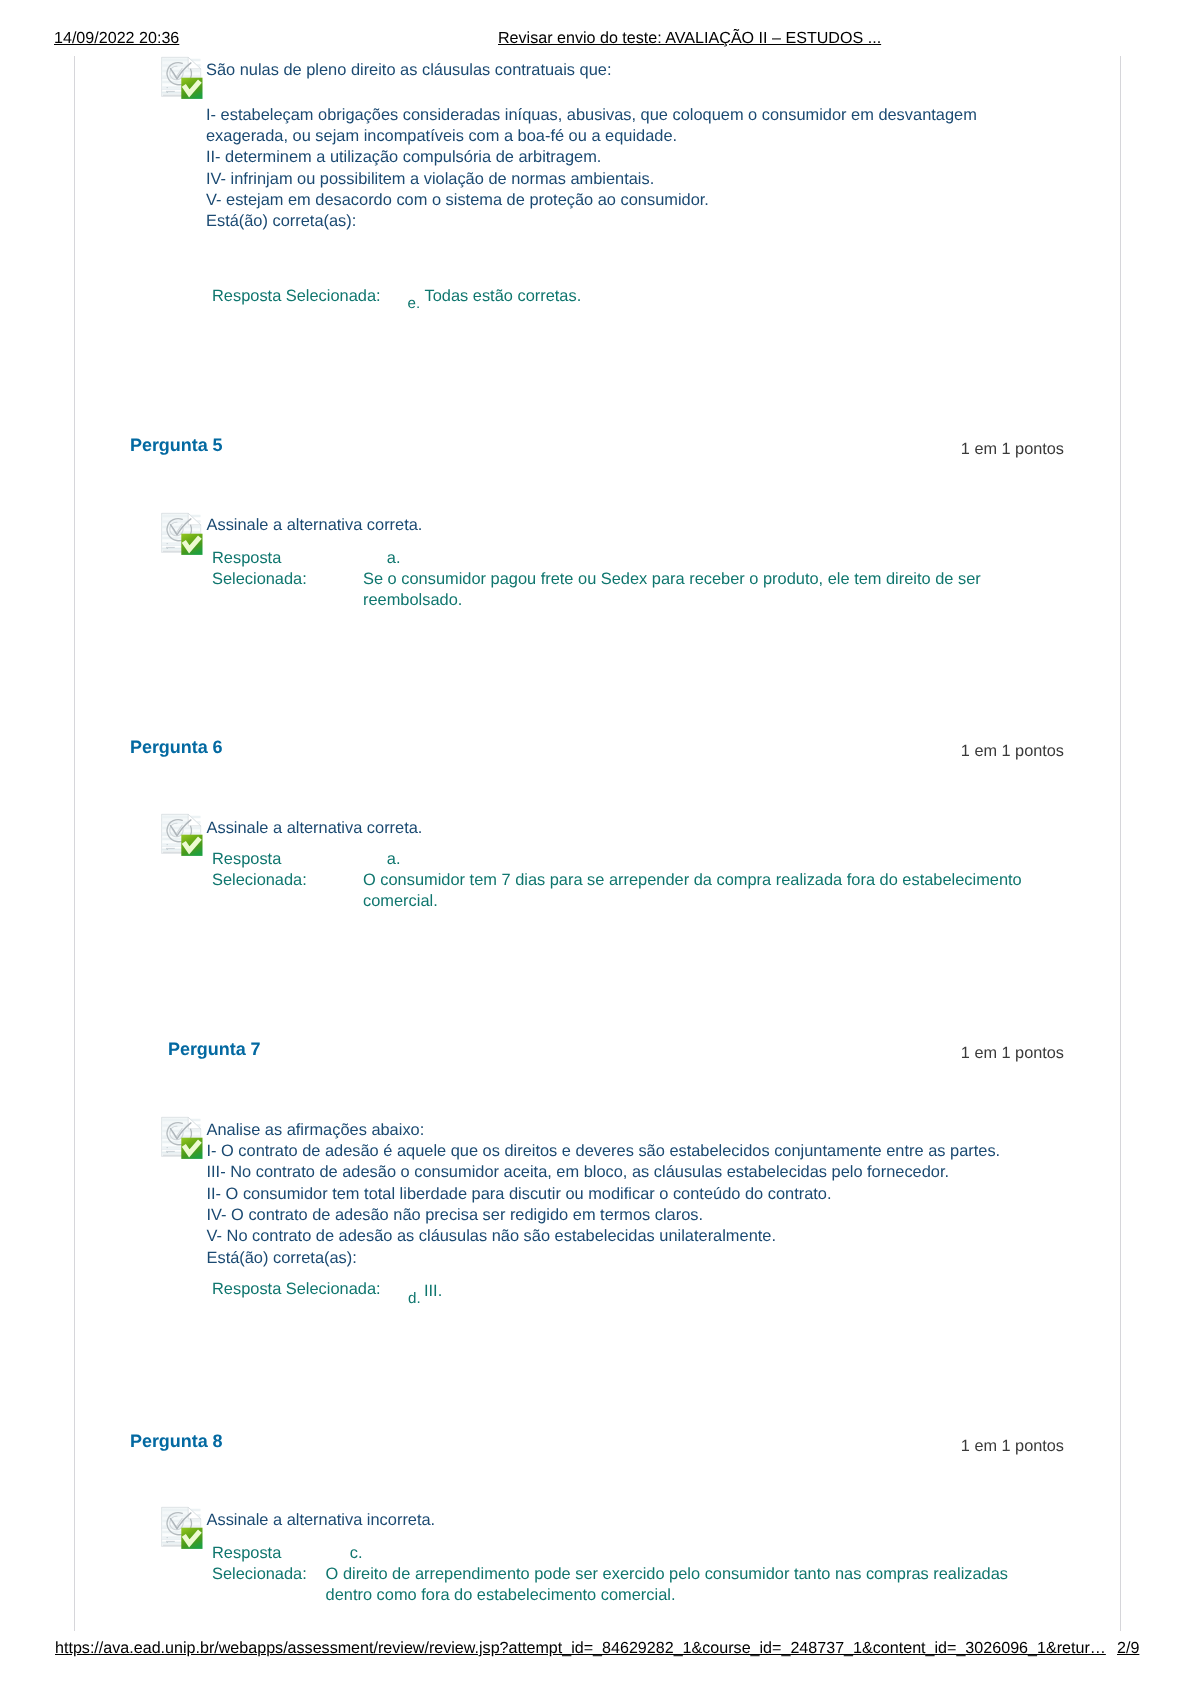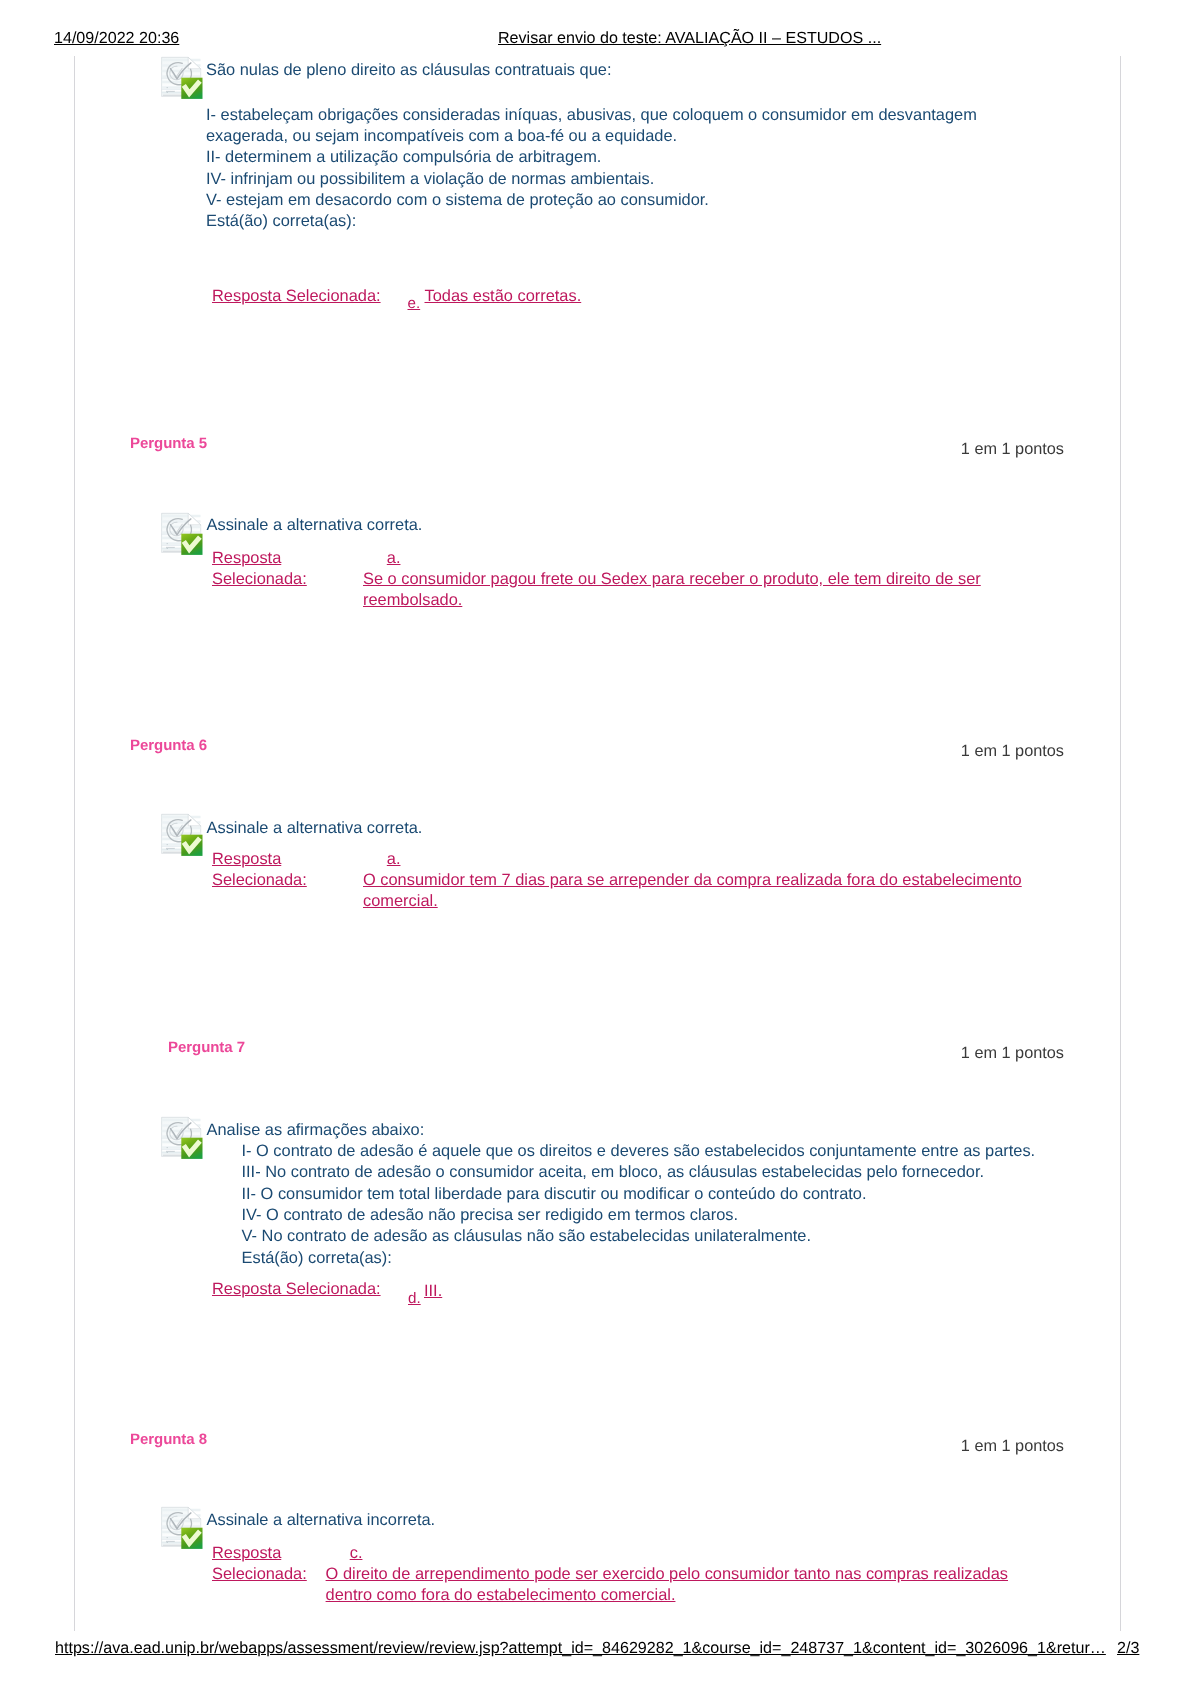--- a/index.html
+++ b/index.html
@@ -27,53 +27,53 @@
   
   .vrule { position:absolute; width:1px; background:#d6d6da; top:56px; height:1575px; }
   .vrule.l { left:74px; }
   .vrule.r { left:1120px; }
 
   
   .qblock { position:absolute; left:0; width:1191px; }
 
   .qheading { position:absolute; left:130px; top:0;
      font-family:"Liberation Sans", sans-serif; font-weight:bold;
-     font-size:15px; color:#ec4899; letter-spacing:-0.05px; white-space:nowrap; }
+     font-size:18px; color:#0369a1; letter-spacing:-0.05px; white-space:nowrap; }
   .qpoints { position:absolute; right:127px; top:1px;
      font-size:16.3px; color:#3a3a3a; white-space:nowrap;
      font-family:"Liberation Sans", sans-serif; }
 
   .qicon { position:absolute; width:40px; height:40px; }
 
   .qtext { position:absolute; color:#1b4a72;
      font-family:"Liberation Sans", sans-serif;
      font-size:16.4px; line-height:21.3px; }
 
   .stmt { white-space:normal; }
 
-  .ans { position:absolute; color:#be185d;
+  .ans { position:absolute; color:#0f766e;
      font-family:"Liberation Sans", sans-serif; font-size:16.4px;
-     line-height:21.3px;text-decoration:underline; }
+     line-height:21.3px; }
   .ans-label { position:absolute; white-space:nowrap; }
   .ans-letter { position:absolute; white-space:nowrap; }
   .ans-text { position:absolute; }
 </style>
 </head>
 <body>
 
 <div class="page">
 
   <div class="print-chrome print-hdr">
     <span class="date">14/09/2022 20:36</span>
     <span class="ttl">Revisar envio do teste: AVALIAÇÃO II – ESTUDOS ...</span>
   </div>
 
   <div class="print-chrome print-ftr">
     <span class="url">https://ava.ead.unip.br/webapps/assessment/review/review.jsp?attempt_id=_84629282_1&amp;course_id=_248737_1&amp;content_id=_3026096_1&amp;retur…</span>
-    <span class="pg">2/3</span>
+    <span class="pg">2/9</span>
   </div>
 
   <div class="vrule l"></div>
   <div class="vrule r"></div>
 
   <div id="questions">
       <div class="qblock" style="top: 0px;">
         <div class="qicon" style="left: 161px; top: 56px; width: 42px; height: 43px;"><svg width="42" height="43" viewBox="0 0 42 43">
             <use href="#sym-correct-answer"></use>
           </svg></div>
@@ -111,21 +111,21 @@
         <div class="ans ans-letter" style="left: 386.8px; top: 111.2px;">a.</div>
         <div class="ans ans-text" style="left: 363px; top: 131.9px; width: 680px;">O consumidor tem 7 dias para se arrepender da compra realizada fora do estabelecimento comercial.</div>
       </div>
       <div class="qblock" style="top: 1041px;">
         <div class="qheading" style="top: -2.4px; margin-left: 38px;">Pergunta 7</div>
         <div class="qpoints" style="top: 3px;">1 em 1 pontos</div>
         <div class="qicon" style="left: 161px; top: 74.6px; width: 42px; height: 43px;"><svg width="42" height="43" viewBox="0 0 42 43">
             <use href="#sym-correct-answer"></use>
           </svg></div>
         <div class="qtext" style="left: 206.5px; top: 79px; width: 840px;">Analise as afirmações abaixo:</div>
-        <div class="qtext" style="left: 206.5px; top: 100.1px; width: 840px; margin-left: 35px;">
+        <div class="qtext" style="left: 206.5px; top: 100.1px; width: 840px;">
           <div class="stmt">I- O contrato de adesão é aquele que os direitos e deveres são estabelecidos conjuntamente entre as partes.</div>
           <div class="stmt">III- No contrato de adesão o consumidor aceita, em bloco, as cláusulas estabelecidas pelo fornecedor.</div>
           <div class="stmt">II- O consumidor tem total liberdade para discutir ou modificar o conteúdo do contrato.</div>
           <div class="stmt">IV- O contrato de adesão não precisa ser redigido em termos claros.</div>
           <div class="stmt">V- No contrato de adesão as cláusulas não são estabelecidas unilateralmente.</div>
           <div class="stmt">Está(ão) correta(as):</div>
         </div>
         <div class="ans ans-label" style="left: 212px; top: 238px;">Resposta Selecionada:</div>
         <div class="ans ans-letter" style="left: 408px; top: 247px; font-size: 15.2px;">d.</div>
         <div class="ans ans-text" style="left: 424px; top: 239.6px; width: 300px;">III.</div>

